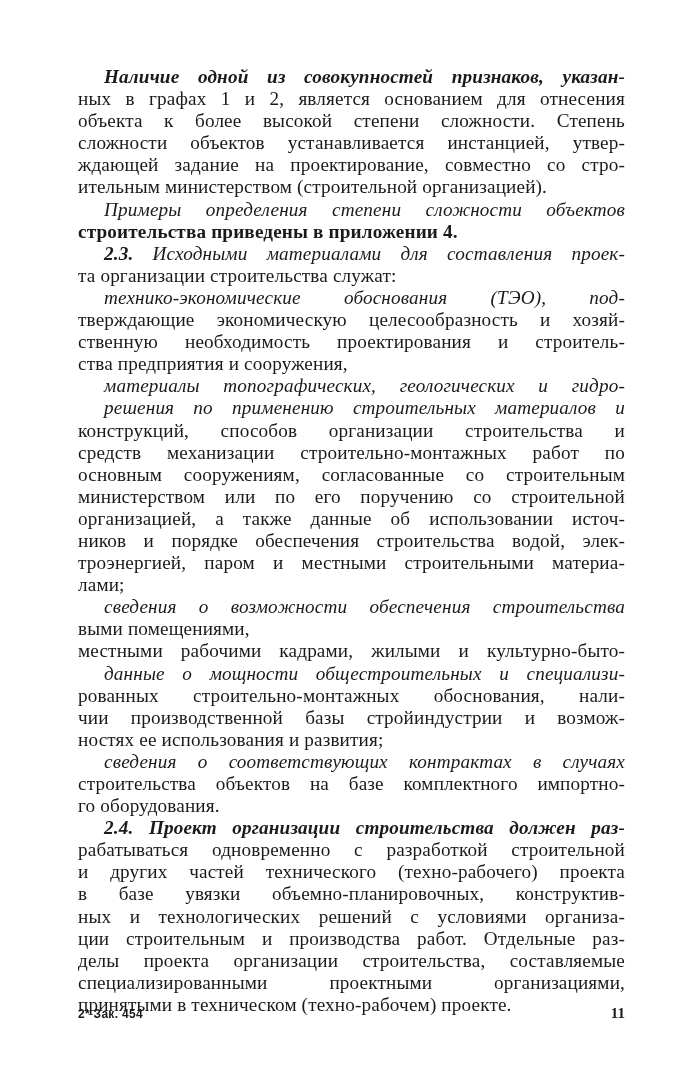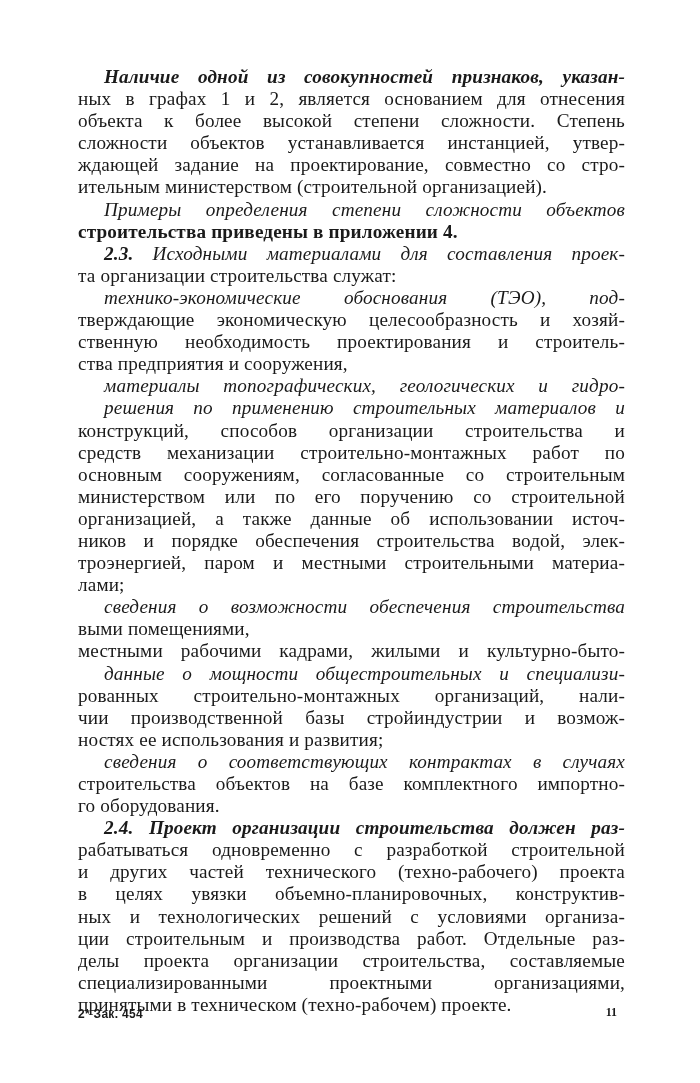--- a/index.html
+++ b/index.html
@@ -52,24 +52,24 @@
     }
     .footer-sig {
       position: absolute;
       left: 0;
       top: 2px;
       font-size: 12px;
       letter-spacing: 0.3px;
     }
     .page-number {
       position: absolute;
-      right: 8px;
+      right: 0;
       top: 0;
       font-family: "Liberation Serif", "DejaVu Serif", serif;
-      font-size: 12px;
+      font-size: 15px;
       font-weight: bold;
     }
   </style>
 </head>
 <body>
 
 <div class="page">
   <div id="text-body">
       <div>
         <span class="line indent bold"><span>Наличие одной из совокупностей признаков, указан-</span></span>
@@ -107,34 +107,34 @@
         <span class="line"><span>троэнергией, паром и местными строительными материа-</span></span>
         <span class="line last"><span>лами;</span></span>
       </div>
       <div>
         <span class="line indent"><span>сведения о возможности обеспечения строительства</span></span>
         <span class="line last"><span>выми помещениями,</span></span>
         <span class="line"><span>местными рабочими кадрами, жилыми и культурно-быто-</span></span>
       </div>
       <div>
         <span class="line indent"><span>данные о мощности общестроительных и специализи-</span></span>
-        <span class="line"><span>рованных строительно-монтажных организаций, нали-</span></span>
+        <span class="line"><span>рованных строительно-монтажных обоснования, нали-</span></span>
         <span class="line"><span>чии производственной базы стройиндустрии и возмож-</span></span>
         <span class="line last"><span>ностях ее использования и развития;</span></span>
       </div>
       <div>
         <span class="line indent"><span>сведения о соответствующих контрактах в случаях</span></span>
         <span class="line"><span>строительства объектов на базе комплектного импортно-</span></span>
         <span class="line last"><span>го оборудования.</span></span>
       </div>
       <div>
         <span class="line indent" style="font-weight: 600;"><span class="bold">2.4.</span> <span>Проект организации строительства должен раз-</span></span>
         <span class="line"><span>рабатываться одновременно с разработкой строительной</span></span>
         <span class="line"><span>и других частей технического (техно-рабочего) проекта</span></span>
-        <span class="line"><span>в целях увязки объемно-планировочных, конструктив-</span></span>
+        <span class="line"><span>в базе увязки объемно-планировочных, конструктив-</span></span>
         <span class="line"><span>ных и технологических решений с условиями организа-</span></span>
         <span class="line"><span>ции строительным и производства работ. Отдельные раз-</span></span>
         <span class="line"><span>делы проекта организации строительства, составляемые</span></span>
         <span class="line"><span>специализированными проектными организациями,</span></span>
         <span class="line last"><span>принятыми в техническом (техно-рабочем) проекте.</span></span>
       </div>
     </div>
 </div>
 
 <div class="footer">

